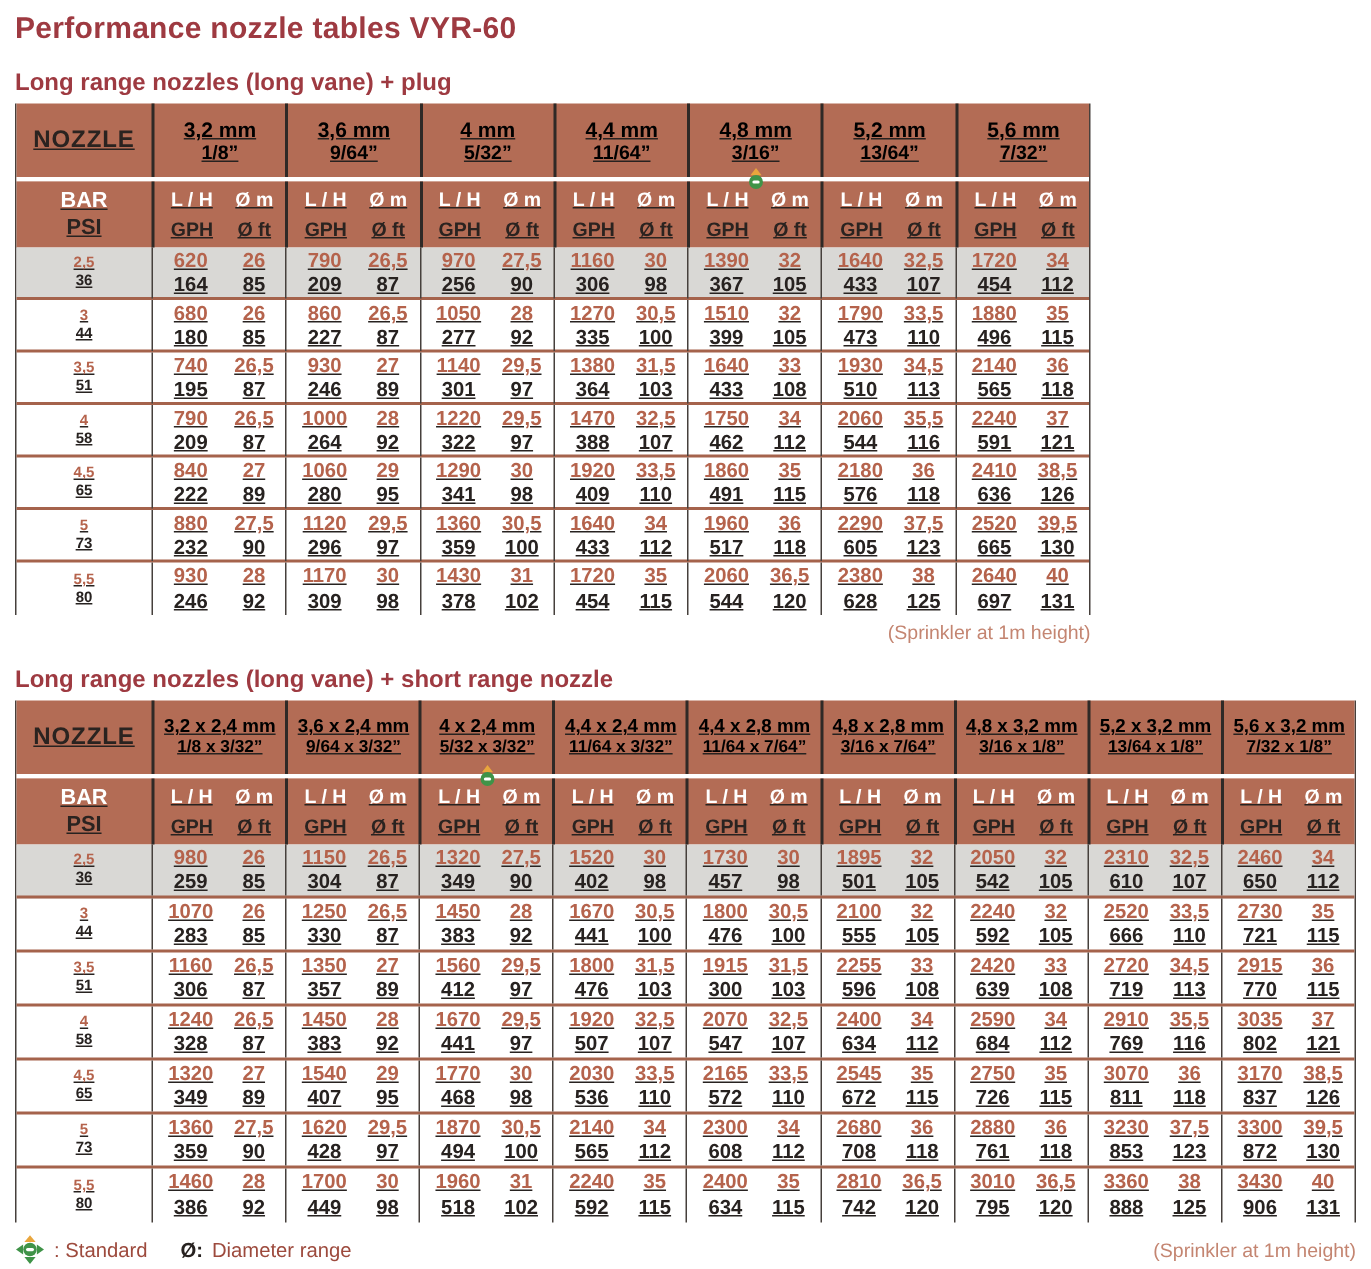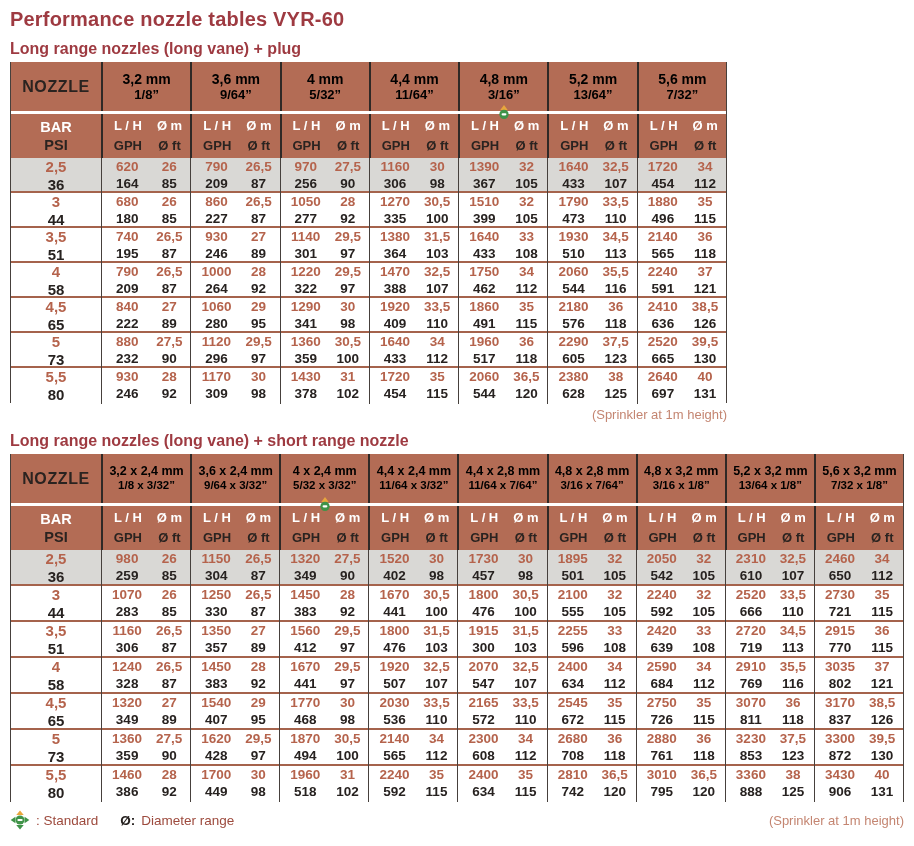--- a/index.html
+++ b/index.html
@@ -9,32 +9,32 @@
     font-family:"Liberation Sans", sans-serif;
     color:var(--ink,#272220);
   }
   .page { position:relative; width:914px; height:846px; padding:6px 10px 0 10px; }
 
   .title {
     color:var(--accent,#9e3a41); font-size:20px; font-weight:bold;
     letter-spacing:.2px; margin:2px 0 9px 0;
   }
   .subtitle {
-    color:var(--accent,#9e3a41); font-size:16px; font-weight:bold; margin:3px 0 4px 0;
+    color:var(--accent,#9e3a41); font-size:16px; font-weight:bold; margin:16px 0 4px 0;
   }
 
   .tbl {
     position:relative;
     border-left:1.5px solid var(--grid-line,#46403c);
     border-right:1.5px solid var(--grid-line,#46403c);
   }
   .tbl.t1 { width:717px; }
   .tbl.t2 { width:894px; }
 
-  .hrow, .row { display:grid; grid-template-columns:90px repeat(var(--n,7),1fr); }
+  .hrow, .row { display:grid; grid-template-columns:90px repeat(var(--n,7),1fr);text-decoration:underline; }
   .hrow1 { background:var(--header-bg,#b36c55); height:52px; border-bottom:3px solid #fff; }
   .hrow2 { background:var(--header-bg,#b36c55); height:44px; }
 
   .h-nozzle {
     display:flex; align-items:center; justify-content:center;
     color:#2a2320; font-weight:bold; font-size:16px; letter-spacing:.6px;
   }
   .h-col {
     position:relative; display:flex; flex-direction:column;
     align-items:center; justify-content:center; line-height:1.18;
@@ -61,21 +61,21 @@
   .h-units .w { color:#ffffff; white-space:nowrap; }
   .h-units .d { color:#2a2320; white-space:nowrap; }
 
   .row { height:35px; border-bottom:2px solid var(--row-line,#a5634c); }
   .t2 .row { height:36px; }
   .row:last-child { border-bottom:none; }
   .row.first { background:var(--row-highlight,#d9d8d5); }
 
   .c-bar {
     display:flex; flex-direction:column; align-items:center; justify-content:center;
-    font-size:15px; font-weight:bold; line-height:1.2;
+    font-size:10px; font-weight:bold; line-height:1.2;
   }
   .cell {
     display:grid; grid-template-columns:55% 45%;
     align-items:center; justify-items:center;
     font-size:13.5px; font-weight:bold; line-height:1.2; padding:1px 2px;
     border-left:1.5px solid var(--grid-line,#46403c);
   }
   .m { color:var(--value-terracotta,#b5634c); }
   .i { color:var(--ink,#272220); }
 

